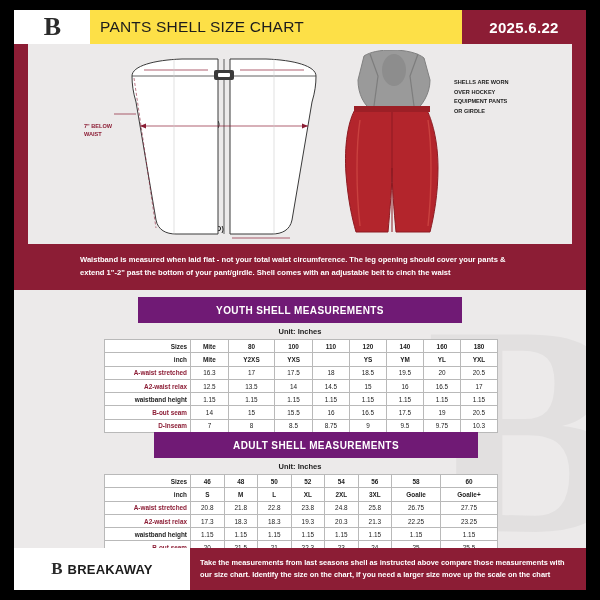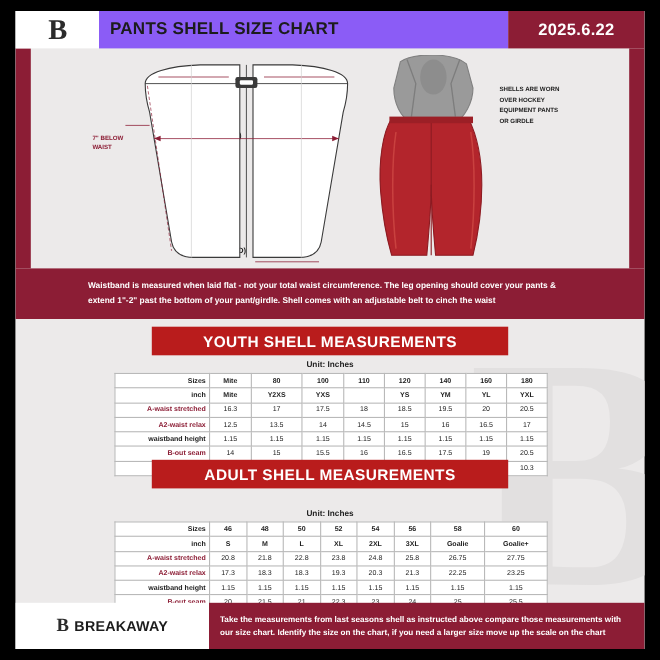--- a/index.html
+++ b/index.html
@@ -35,24 +35,24 @@
   .hdr-logo {
     width:76px; background:#fff;
     display:flex; align-items:center; justify-content:center;
   }
   .hdr-logo .bmark {
     font-family:"Liberation Serif", serif;
     font-weight:bold; font-size:26px; color:#2b2b2b;
     letter-spacing:-1px;
   }
   .hdr-title {
-    flex:1; background:#8b5cf6;
+    flex:1; background:#fde047;
     display:flex; align-items:center;
     padding-left:10px;
-    font-size:15.5px; font-weight:bold; color:#1c1c1c;
+    font-size:15.5px; font-weight:normal; color:#1c1c1c;
     letter-spacing:0.2px;
   }
   .hdr-date {
     width:124px; background:#8c1d35;
     display:flex; align-items:center; justify-content:center;
     color:#fff; font-size:15px; font-weight:bold;
     letter-spacing:0.3px;
   }
   
   .diagram {
@@ -93,27 +93,27 @@
     display:flex; align-items:center; justify-content:center;
     text-align:left; z-index:3;
   }
   .noteband p {
     font-size:7.6px; line-height:1.65; font-weight:bold;
     max-width:440px;
   }
   
   .banner {
     position:absolute; left:124px; width:324px; height:26px;
-    background:#b91c1c; color:#fff;
+    background:#701a75; color:#fff;
     display:flex; align-items:center; justify-content:center;
-    font-size:14px; font-weight:bold; letter-spacing:0.4px;
+    font-size:10px; font-weight:bold; letter-spacing:0.4px;
     z-index:3;
   }
   .banner.youth { top:287px; }
-  .banner.adult { top:408px; }
+  .banner.adult { top:422px;margin-left:16px; }
   .unit {
     position:absolute; width:572px; text-align:center;
     font-size:7.5px; font-weight:bold; color:#222; z-index:3;
   }
   .unit.youth { top:317px; }
   .unit.adult { top:452px; }
   
   table.size {
     position:absolute; left:90px; width:394px;
     border-collapse:collapse; z-index:3;

